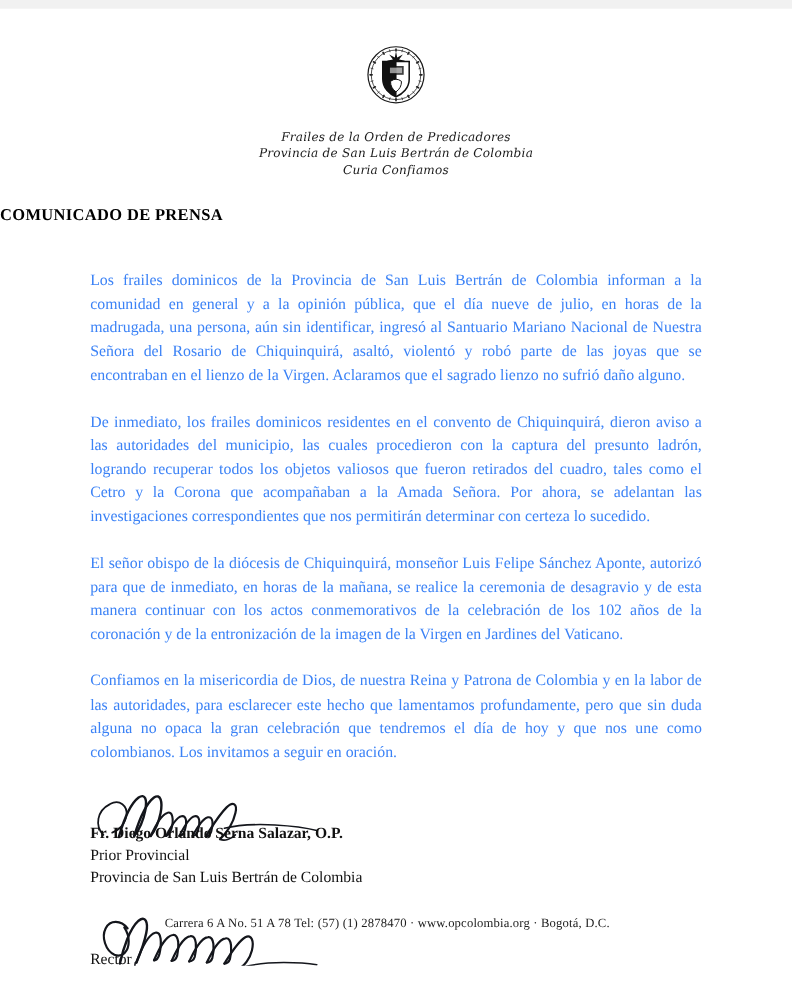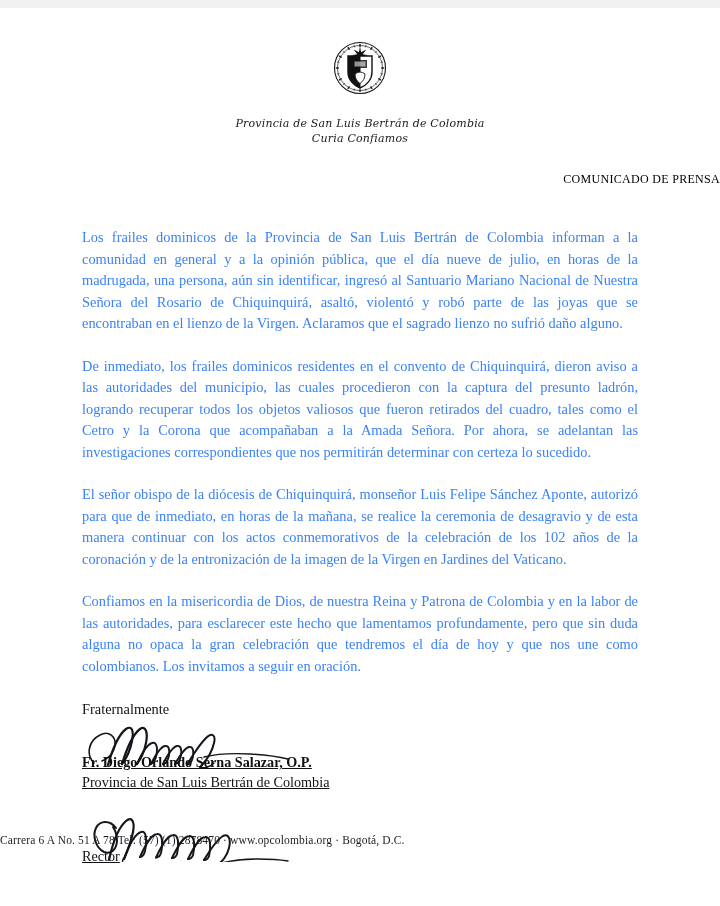--- a/index.html
+++ b/index.html
@@ -46,23 +46,23 @@
     font-family: "DejaVu Serif", "Liberation Serif", serif;
     font-style: italic;
     font-size: 11px;
     line-height: 15px;
     color: #1a1a1a;
     letter-spacing: 0.2px;
   }
   .org-lines div { white-space: nowrap; }
   
   .doc-title {
-    text-align: right;
-    font-weight: normal;
-    font-size: 12px;
+    text-align: left;
+    font-weight: bold;
+    font-size: 15px;
     letter-spacing: 0.3px;
     margin-top: 26px;
     color: #000000;
   }
   
   .body-block {
     margin: 0 auto;
     width: 556px;
     padding-top: 26px;
   }
@@ -79,21 +79,21 @@
   .sign-area {
     margin: 0 auto;
     width: 556px;
     padding-top: 10px;
   }
   .closing {
     font-size: 14.4px;
     line-height: 20px;
     margin-bottom: 2px;
   }
-  .sig-block { position: relative; text-decoration: underline; }
+  .sig-block { position: relative; }
   .sig-block.second { margin-top: 22px; }
   .sig-scribble {
     position: relative;
     height: 44px;
     margin-bottom: -12px;
     pointer-events: none;
   }
   .sig-scribble svg {
     position: absolute;
     left: 0;
@@ -113,21 +113,21 @@
   .sig-org {
     font-size: 14.2px;
     line-height: 20px;
   }
   
   .footer {
     position: absolute;
     left: 0;
     top: 826px;
     width: 704px;
-    text-align: left;
+    text-align: center;
     font-size: 11.5px;
     color: #1c1c1c;
     letter-spacing: 0.15px;
   }
 </style>
 </head>
 <body>
 
 <div class="top-band"></div>
 
@@ -178,55 +178,56 @@
 
         <g stroke="#111" stroke-width="1" fill="none">
           <path d="M33,22 L33,54"></path>
         </g>
         <rect x="26" y="26" width="14" height="8" fill="#111" opacity="0.82"></rect>
         <rect x="27.5" y="27.5" width="11" height="5" fill="#ffffff" opacity="0.55"></rect>
         <path d="M28,40 Q33,36 38,40 Q38,46 33,49.5 Q28,46 28,40 Z" fill="#ffffff" stroke="#111" stroke-width="0.9"></path>
       </svg>
     </div>
     <div class="org-lines">
+      <div>Frailes de la Orden de Predicadores</div>
       <div>Provincia de San Luis Bertrán de Colombia</div>
       <div>Curia Confiamos</div>
     </div>
   </div>
 
   <div class="doc-title">COMUNICADO DE PRENSA</div>
 
   <div class="body-block">
     <p class="para">Los frailes dominicos de la Provincia de San Luis Bertrán de Colombia informan a la comunidad en general y a la opinión pública, que el día nueve de julio, en horas de la madrugada, una persona, aún sin identificar, ingresó al Santuario Mariano Nacional de Nuestra Señora del Rosario de Chiquinquirá, asaltó, violentó y robó parte de las joyas que se encontraban en el lienzo de la Virgen. Aclaramos que el sagrado lienzo no sufrió daño alguno.</p>
     <p class="para">De inmediato, los frailes dominicos residentes en el convento de Chiquinquirá, dieron aviso a las autoridades del municipio, las cuales procedieron con la captura del presunto ladrón, logrando recuperar todos los objetos valiosos que fueron retirados del cuadro, tales como el Cetro y la Corona que acompañaban a la Amada Señora. Por ahora, se adelantan las investigaciones correspondientes que nos permitirán determinar con certeza lo sucedido.</p>
     <p class="para">El señor obispo de la diócesis de Chiquinquirá, monseñor Luis Felipe Sánchez Aponte, autorizó para que de inmediato, en horas de la mañana, se realice la ceremonia de desagravio y de esta manera continuar con los actos conmemorativos de la celebración de los 102 años de la coronación y de la entronización de la imagen de la Virgen en Jardines del Vaticano.</p>
     <p class="para">Confiamos en la misericordia de Dios, de nuestra Reina y Patrona de Colombia y en la labor de las autoridades, para esclarecer este hecho que lamentamos profundamente, pero que sin duda alguna no opaca la gran celebración que tendremos el día de hoy y que nos une como colombianos. Los invitamos a seguir en oración.</p>
   </div>
 
   <div class="sign-area">
-    <div class="closing">Fraternalmente</div>
 
     <div class="sig-block">
       <div class="sig-scribble">
         <svg width="260" height="48" viewBox="0 0 260 48" aria-hidden="true">
           <g fill="none" stroke="#14161c" stroke-linecap="round" stroke-linejoin="round">
             <path d="M12,42 C4,34 6,20 18,14 C27,9 34,16 33,24 C32,32 26,38 20,40" stroke-width="1.6"></path>
             <path d="M26,44 C30,30 36,14 44,8 C50,4 52,10 50,20 C48,30 44,38 40,43" stroke-width="2.2"></path>
             <path d="M40,43 C44,30 50,14 58,8 C64,4 66,12 64,22 C62,32 58,39 55,43" stroke-width="2.2"></path>
             <path d="M55,43 C59,34 64,24 70,22 C75,20 76,28 74,36 C73,40 71,42 69,43" stroke-width="1.9"></path>
             <path d="M69,43 C73,35 78,26 83,25 C88,24 88,32 86,38 C85,41 83,43 81,43" stroke-width="1.9"></path>
             <path d="M81,43 C85,35 90,26 95,25 C100,24 100,32 98,38 C97,41 95,43 93,43" stroke-width="1.9"></path>
             <path d="M93,43 C97,36 102,27 107,26 C112,25 112,33 110,39 C109,42 107,43.5 105,43.5" stroke-width="1.9"></path>
             <path d="M105,43.5 C110,36 116,25 124,17 C130,11 134,14 132,22 C130,31 124,40 118,46" stroke-width="2"></path>
             <path d="M122,36 C134,33 150,32 168,33 C186,34 198,36 206,38" stroke-width="1.4"></path>
             <path d="M118,46 C122,48 128,46 132,42" stroke-width="1.5"></path>
           </g>
         </svg>
       </div>
       <div class="sig-name">Fr. Diego Orlando Serna Salazar, O.P.</div>
+      <div class="sig-role">Prior Provincial</div>
       <div class="sig-org">Provincia de San Luis Bertrán de Colombia</div>
     </div>
 
     <div class="sig-block second">
       <div class="sig-scribble">
         <svg width="270" height="48" viewBox="0 0 270 48" aria-hidden="true">
           <g fill="none" stroke="#14161c" stroke-linecap="round" stroke-linejoin="round">
             <path d="M34,14 C28,6 18,6 14,14 C10,22 14,34 22,38 C29,41 35,35 35,26 C35,20 33,16 31,13" stroke-width="2"></path>
             <path d="M27,46 C30,32 36,14 44,7 C50,2 53,8 51,18 C49,28 45,38 42,45" stroke-width="2.2"></path>
             <path d="M42,45 C46,34 52,20 59,18 C65,16 65,28 63,37 C62,41 60,43 58,43" stroke-width="2"></path>

